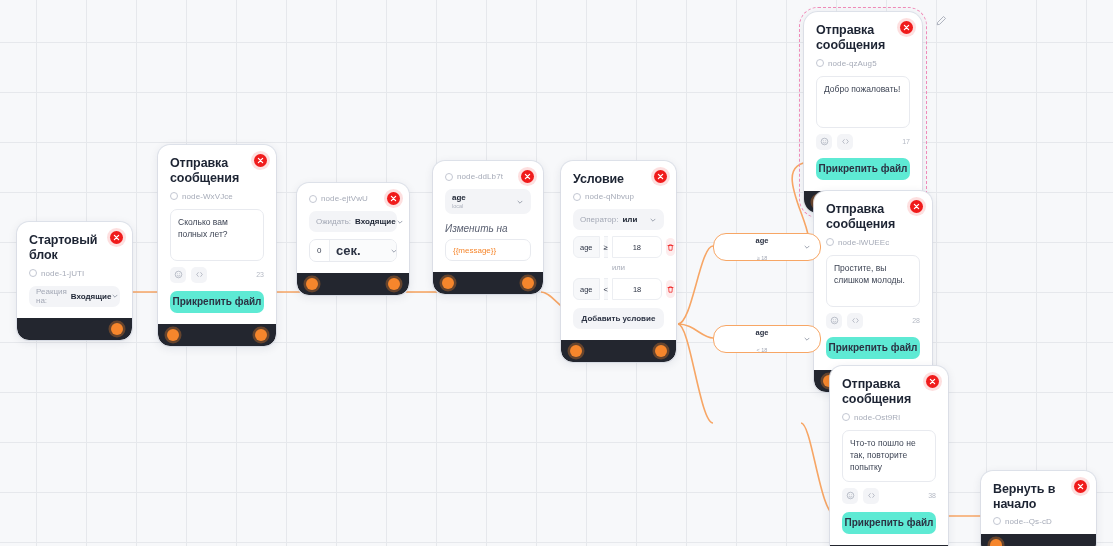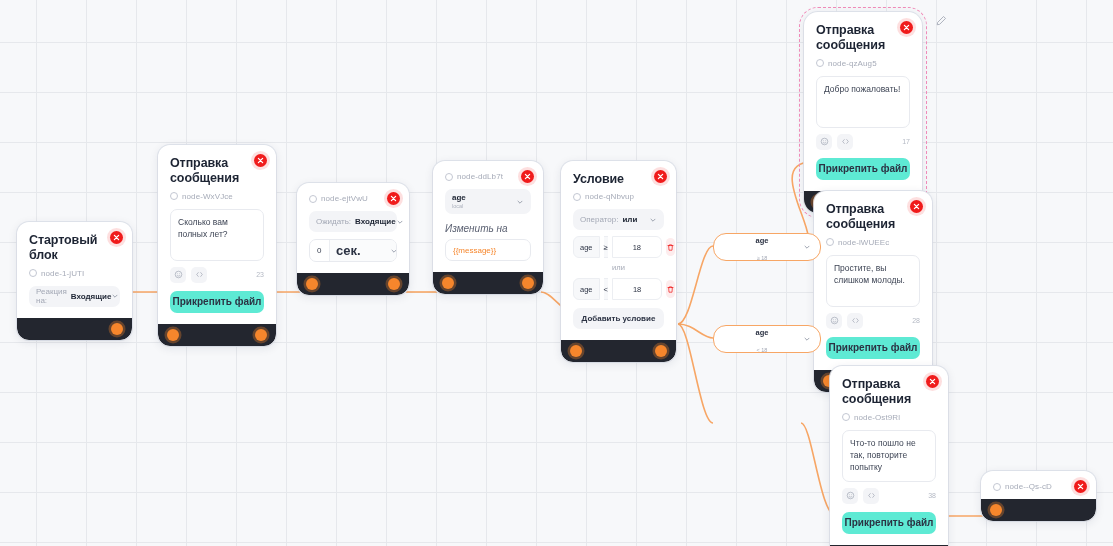--- a/index.html
+++ b/index.html
@@ -646,20 +646,21 @@
     </div>
   </div>
 
   <div class="node" style="left:981px; top:471px; width:115px;">
     <div class="node-body" style="position:relative; padding-bottom:8px;">
       <div class="close-btn">
         <svg width="7" height="7" viewBox="0 0 10 10">
             <path d="M2 2 L8 8 M8 2 L2 8" stroke="#fff" stroke-width="1.8" stroke-linecap="round"></path>
           </svg>
       </div>
+      <div class="node-title" style="margin-bottom:4px;">Вернуть в начало</div>
       <div class="node-id" style="margin-bottom:0;">
         <span class="id-dot"></span>
         <span>node--Qs-cD</span>
       </div>
     </div>
     <div class="node-footer">
       <div class="handle in"></div>
     </div>
   </div>
 

